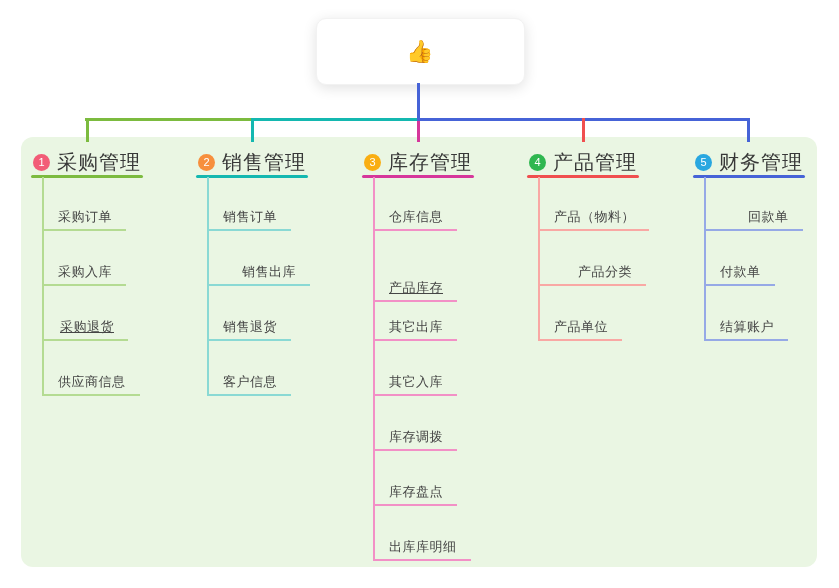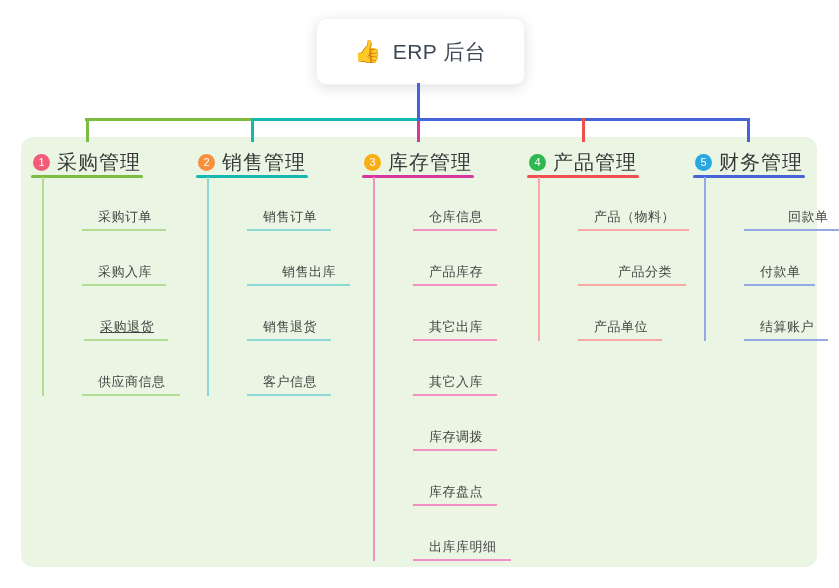--- a/index.html
+++ b/index.html
@@ -27,33 +27,32 @@
   .badge {
     width:17px; height:17px; border-radius:50%; flex:0 0 17px;
     color:#fff; font-size:11px; line-height:17px; text-align:center;
   }
   .branch-label { font-size:20px; color:#383838; letter-spacing:1px; white-space:nowrap; }
   .underline { position:absolute; top:175px; width:112px; height:3px; border-radius:2px; }
   .trunk { position:absolute; top:177px; width:2px; }
   .child {
     position:absolute; box-sizing:border-box; height:26px; line-height:24px;
     font-size:13px; color:#454545; padding:0 14px 0 16px;
-    border-bottom:2px solid; white-space:nowrap; cursor:pointer; letter-spacing:0.5px;margin-left:40px;
+    border-bottom:2px solid; white-space:nowrap; cursor:pointer; letter-spacing:0.5px;
   }
 </style>
 </head>
 <body>
 
 <div class="stage">
 
   <div class="panel" style="background: rgb(234, 246, 227);"></div>
 
   <div class="root-card">
     <span class="root-icon">👍</span>
-    <span>ERP 后台</span>
   </div>
 
   <div class="root-vline" style="background: rgb(70, 99, 215);"></div>
   <div class="hline" style="left: 85px; width: 167px; background: rgb(124, 187, 63);"></div>
   <div class="hline" style="left: 252px; width: 165px; background: rgb(20, 184, 176);"></div>
   <div class="hline" style="left: 417px; width: 333px; background: rgb(70, 99, 215);"></div>
   <div class="drop" style="left: 86px; background: rgb(124, 187, 63);"></div>
   <div class="drop" style="left: 251px; background: rgb(20, 184, 176);"></div>
   <div class="drop" style="left: 417px; top: 121px; height: 21px; background: rgb(214, 55, 155);"></div>
   <div class="drop" style="left: 582px; background: rgb(240, 79, 79);"></div>
@@ -86,21 +85,21 @@
   </div>
 
   <div>
     <div class="branch-header" style="left:362px;">
       <span class="badge" style="background: rgb(249, 174, 19);">3</span>
       <span class="branch-label">库存管理</span>
     </div>
     <div class="underline" style="left: 362px; background: rgb(214, 55, 155);"></div>
     <div class="trunk" style="left: 373px; height: 384px; background: rgb(242, 144, 198);"></div>
     <div class="child" style="left: 373px; top: 205px; border-bottom-color: rgb(242, 144, 198); text-align: right;">仓库信息</div>
-    <div class="child" style="left: 373px; top: 260px; border-bottom-color: rgb(242, 144, 198);">产品库存</div>
+    <div class="child" style="left: 373px; top: 276px; border-bottom-color: rgb(242, 144, 198); text-decoration: underline;">产品库存</div>
     <div class="child" style="left: 373px; top: 315px; border-bottom-color: rgb(242, 144, 198);">其它出库</div>
     <div class="child" style="left: 373px; top: 370px; border-bottom-color: rgb(242, 144, 198);">其它入库</div>
     <div class="child" style="left: 373px; top: 425px; border-bottom-color: rgb(242, 144, 198);">库存调拨</div>
     <div class="child" style="left: 373px; top: 480px; border-bottom-color: rgb(242, 144, 198);">库存盘点</div>
     <div class="child" style="left: 373px; top: 535px; border-bottom-color: rgb(242, 144, 198);">出库库明细</div>
   </div>
 
   <div>
     <div class="branch-header" style="left:527px;">
       <span class="badge" style="background: rgb(47, 183, 80);">4</span>

